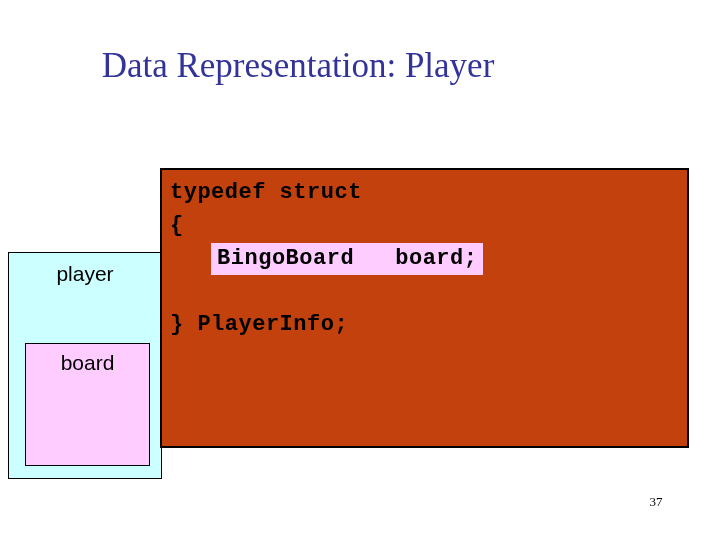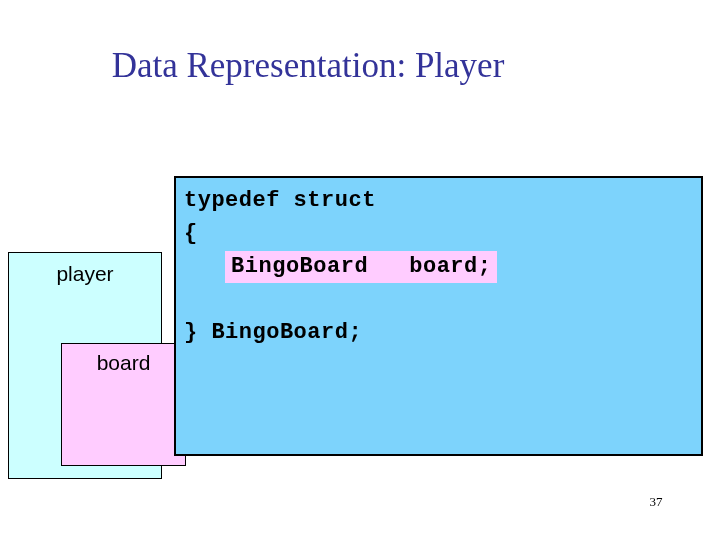--- a/index.html
+++ b/index.html
@@ -26,21 +26,20 @@
     left: 0;
     top: 46px;
     width: 596px;
     text-align: center;
     font-family: "Liberation Serif", serif;
     font-size: 35px;
     line-height: 40px;
     color: #333399;
     letter-spacing: 0px;
     white-space: nowrap;
-    padding-left: 10px;
   }
 
   
   #diagram {
     position: absolute;
     left: 8px;
     top: 252px;
     width: 154px;
     height: 227px;
   }
@@ -67,21 +66,20 @@
     text-align: center;
     font-size: 21px;
     line-height: 26px;
   }
   #box-board {
     left: 16px;
     top: 90px;
     width: 125px;
     height: 123px;
     background: #ffccff;
-    margin-left: 36px;
   }
   #label-board {
     position: absolute;
     left: 0;
     top: 6px;
     width: 123px;
     text-align: center;
     font-size: 21px;
     line-height: 26px;
   }
@@ -98,28 +96,27 @@
     top: 8px;
     width: 87px;
     text-align: center;
     font-size: 21px;
     line-height: 26px;
   }
 
   
   #code-box {
     position: absolute;
-    left: 174px;
+    left: 160px;
     top: 168px;
     width: 529px;
     height: 280px;
     border: 2px solid #000000;
     box-sizing: border-box;
-    background: #7dd3fc;
-    margin-top: 8px;
+    background: #c2410c;
   }
   #code-lines {
     position: absolute;
     left: 8px;
     top: 6px;
     width: 515px;
   }
   .code-line {
     font-family: "Liberation Mono", "DejaVu Sans Mono", monospace;
     font-weight: bold;
@@ -168,19 +165,19 @@
       </div>
     </div>
   </div>
 
   <div id="code-box">
     <div id="code-lines">
       <div class="code-line">typedef struct</div>
       <div class="code-line">{</div>
       <div class="code-line"><span>   </span><span class="hl">BingoBoard   board;</span></div>
       <div class="code-line spacer">&nbsp;</div>
-      <div class="code-line">} BingoBoard;</div>
+      <div class="code-line">} PlayerInfo;</div>
     </div>
   </div>
 
   <div id="page-number">37</div>
 
 </div>
 
 </body></html>

